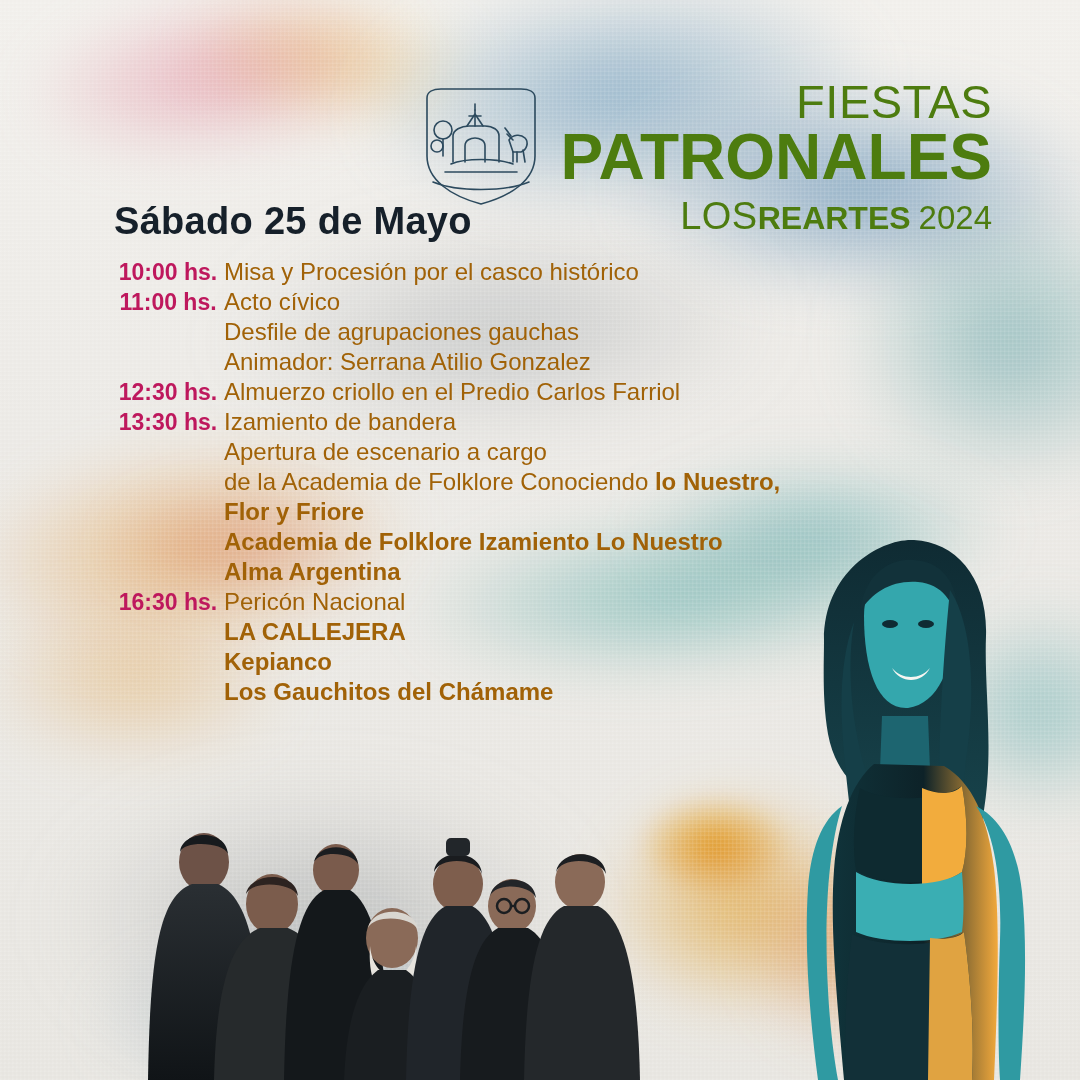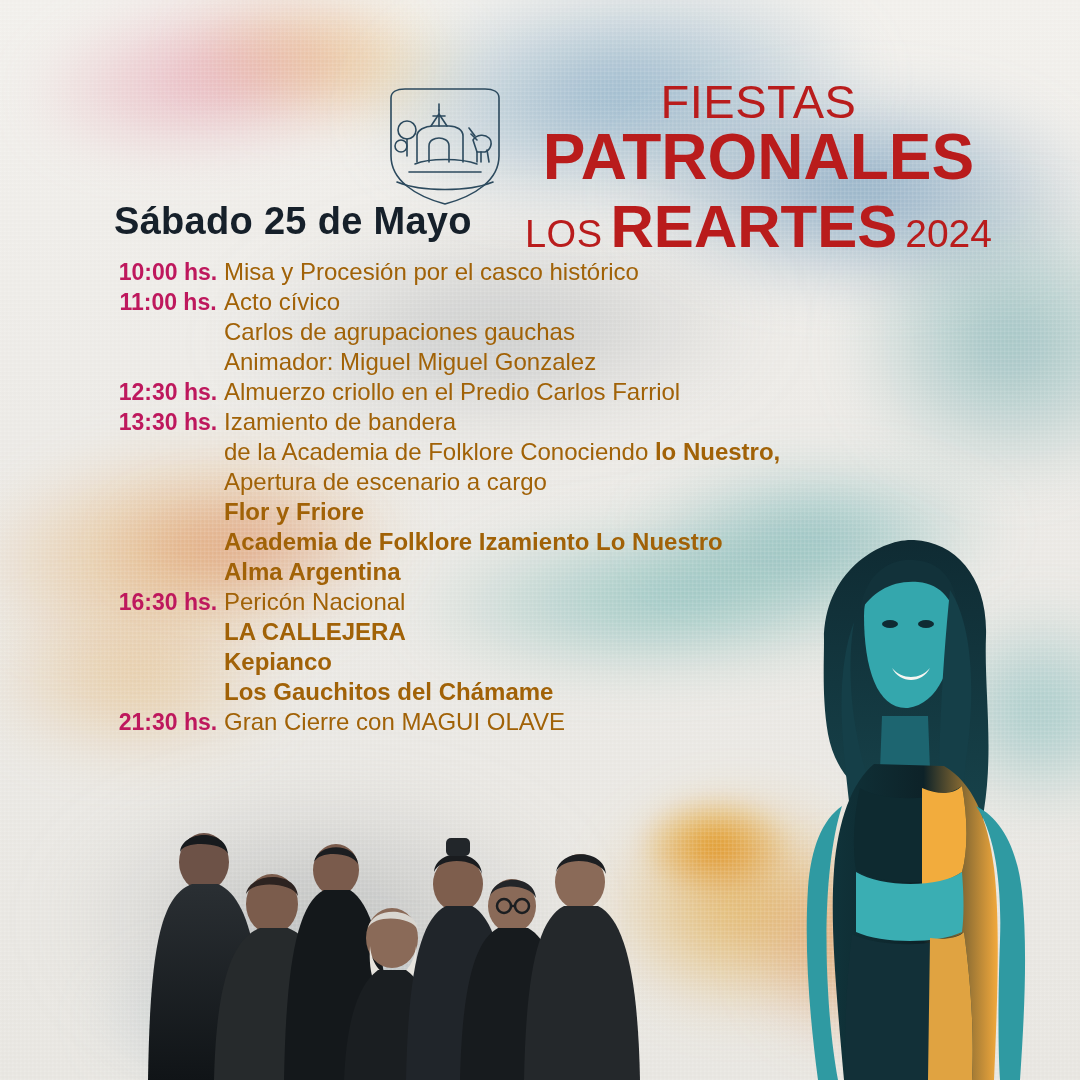--- a/index.html
+++ b/index.html
@@ -148,22 +148,22 @@
     gap: 16px;
   }
   .crest {
     width: 128px;
     height: 124px;
     flex: 0 0 auto;
     margin-top: 6px;
   }
   .brand {
     line-height: 1;
-    color: #b91c1c;
-    text-align: center;
+    color: #4d7c0f;
+    text-align: right;
   }
   .brand-line1 {
     font-size: 47px;
     letter-spacing: 0.5px;
     font-weight: 400;
     display: block;
   }
   .brand-line2 {
     font-size: 64px;
     font-weight: 700;
@@ -175,26 +175,25 @@
     display: block;
     margin-top: 8px;
     white-space: nowrap;
   }
   .brand-los {
     font-size: 38px;
     font-weight: 400;
     letter-spacing: 0.5px;
   }
   .brand-reartes {
-    font-size: 60px;
-    font-weight: 700;
-    margin-left: 8px;
+    font-size: 32px;
+    font-weight: 700;
   }
   .brand-year {
-    font-size: 39px;
+    font-size: 33px;
     font-weight: 400;
     margin-left: 8px;
   }
 
   
   .date-title {
     position: absolute;
     left: 114px;
     top: 200px;
     font-size: 38px;
@@ -315,41 +314,41 @@
       <div class="row">
         <div class="time">10:00 hs.</div>
         <div class="desc">Misa y Procesión por el casco histórico</div>
       </div>
       <div class="row">
         <div class="time">11:00 hs.</div>
         <div class="desc">Acto cívico</div>
       </div>
       <div class="row">
         <div class="time"></div>
-        <div class="desc">Carlos de agrupaciones gauchas</div>
-      </div>
-      <div class="row">
-        <div class="time"></div>
-        <div class="desc">Animador: Miguel Miguel Gonzalez</div>
+        <div class="desc">Desfile de agrupaciones gauchas</div>
+      </div>
+      <div class="row">
+        <div class="time"></div>
+        <div class="desc">Animador: Serrana Atilio Gonzalez</div>
       </div>
       <div class="row">
         <div class="time">12:30 hs.</div>
         <div class="desc">Almuerzo criollo en el Predio Carlos Farriol</div>
       </div>
       <div class="row">
         <div class="time">13:30 hs.</div>
         <div class="desc">Izamiento de bandera</div>
       </div>
       <div class="row">
         <div class="time"></div>
+        <div class="desc">Apertura de escenario a cargo</div>
+      </div>
+      <div class="row">
+        <div class="time"></div>
         <div class="desc">de la Academia de Folklore Conociendo <b>lo Nuestro,</b></div>
-      </div>
-      <div class="row">
-        <div class="time"></div>
-        <div class="desc">Apertura de escenario a cargo</div>
       </div>
       <div class="row">
         <div class="time"></div>
         <div class="desc bold">Flor y Friore</div>
       </div>
       <div class="row">
         <div class="time"></div>
         <div class="desc bold">Academia de Folklore Izamiento Lo Nuestro</div>
       </div>
       <div class="row">
@@ -364,24 +363,20 @@
         <div class="time"></div>
         <div class="desc bold">LA CALLEJERA</div>
       </div>
       <div class="row">
         <div class="time"></div>
         <div class="desc bold">Kepianco</div>
       </div>
       <div class="row">
         <div class="time"></div>
         <div class="desc bold">Los Gauchitos del Chámame</div>
-      </div>
-      <div class="row">
-        <div class="time">21:30 hs.</div>
-        <div class="desc">Gran Cierre con MAGUI OLAVE <b></b></div>
       </div>
     </div>
 
   <svg class="photo-woman" viewBox="0 0 330 560" aria-hidden="true">
     <defs>
       <linearGradient id="gWoman" x1="0" y1="0" x2="1" y2="1">
         <stop offset="0%" stop-color="#2fbfc2"></stop>
         <stop offset="45%" stop-color="#1d6f79"></stop>
         <stop offset="100%" stop-color="#103038"></stop>
       </linearGradient>

